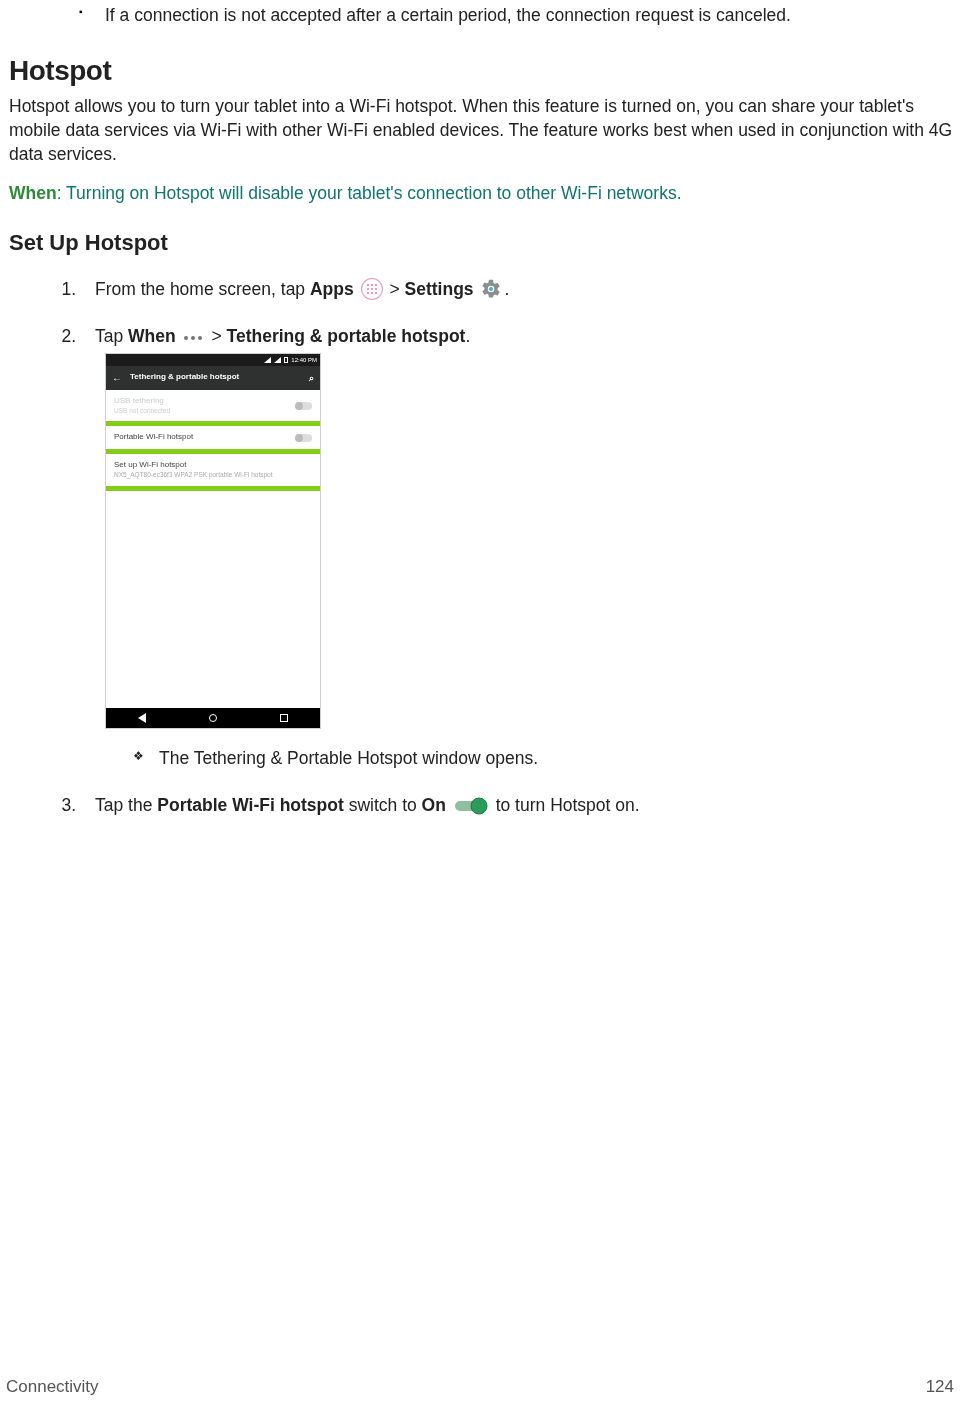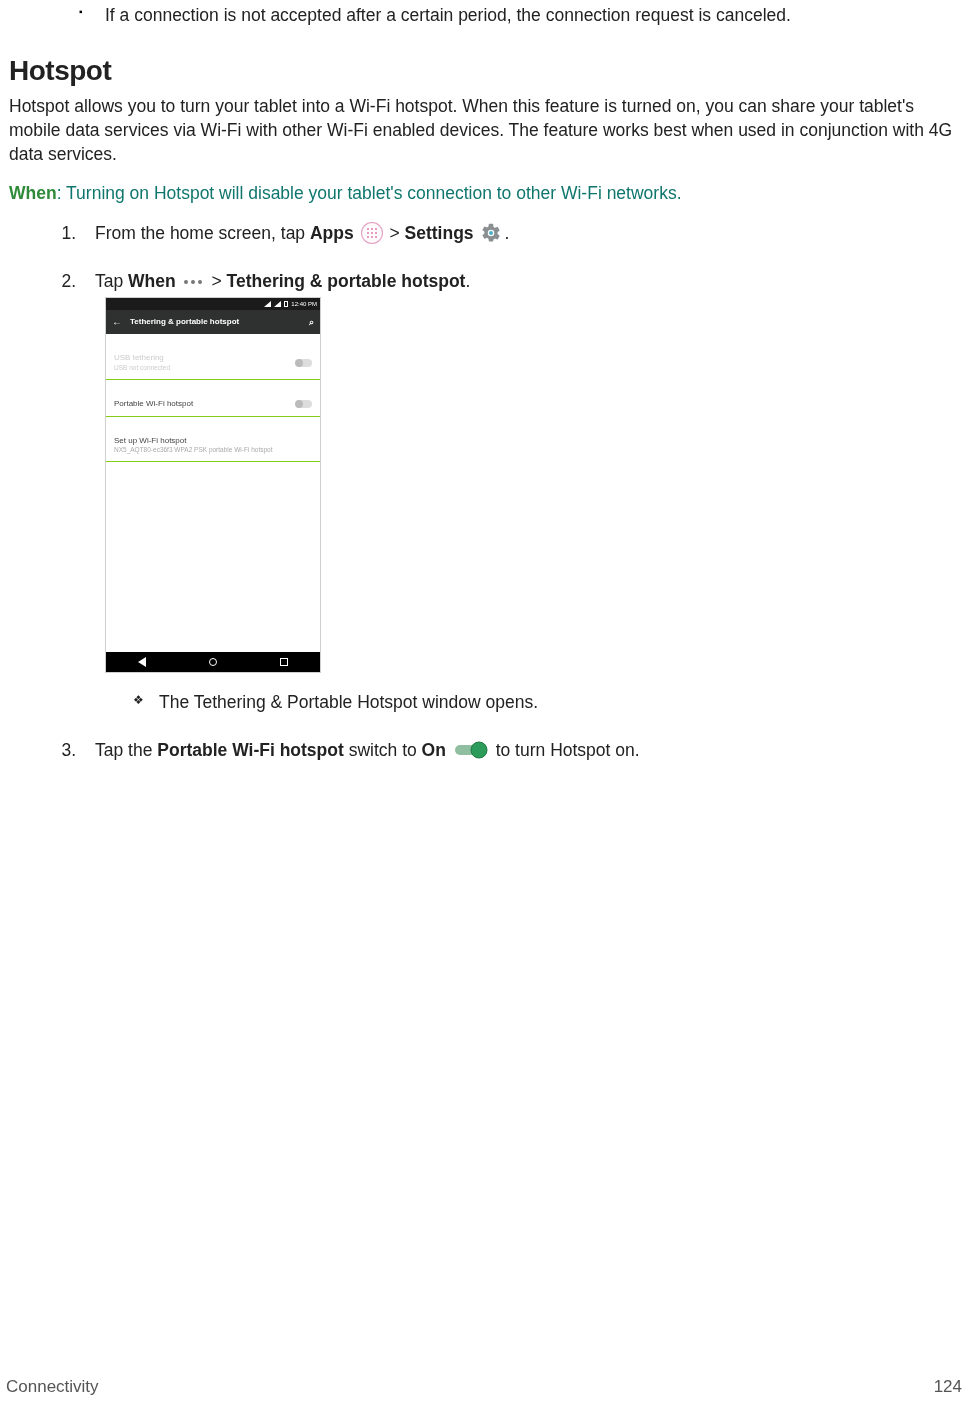--- a/index.html
+++ b/index.html
@@ -152,25 +152,24 @@
     align-items: center;
     padding: 0 6px;
     gap: 8px;
     font-size: 8px;
     font-weight: bold;
   }
   .shot .titlebar .back { font-size: 10px; }
   .shot .titlebar .spacer { flex: 1; }
   .shot .row {
     padding: 6px 8px;
-    border-bottom: 1px solid #84cc16;
+    border-bottom: 5px solid #84cc16;
     display: flex;
     flex-direction: column;
     position: relative;
-    margin-top: 13px;
   }
   .shot .row .t1 { color: #444; font-size: 8px; }
   .shot .row .t2 { color: #aaa; font-size: 6.5px; }
   .shot .row.dim .t1, .shot .row.dim .t2 { color: #ccc; }
   .shot .row .sw {
     position: absolute;
     right: 8px;
     top: 50%;
     transform: translateY(-50%);
     width: 16px; height: 8px;
@@ -206,21 +205,21 @@
     position: absolute;
     left: -4px;
     top: 1px;
     font-size: 12px;
   }
 
   .footer {
     position: absolute;
     bottom: 22px;
     left: 6px;
-    right: 12px;
+    right: 20px;
     display: flex;
     justify-content: space-between;
     font-size: 17px;
     color: #555;
   }
 </style>
 </head>
 <body>
 
 <div class="page">
@@ -233,20 +232,21 @@
 
   <h1 class="hotspot">Hotspot</h1>
 
   <p class="body">Hotspot allows you to turn your tablet into a Wi-Fi hotspot. When this feature is turned on, you can share your tablet's mobile data services via Wi-Fi with other Wi-Fi enabled devices. The feature works best when used in conjunction with 4G data services.</p>
 
 
   <p class="body">
     <span class="note-label">When</span><span class="note-text">: Turning on Hotspot will disable your tablet's connection to other Wi-Fi networks.</span>
   </p>
 
+  <h2 class="subhead">Set Up Hotspot</h2>
 
   <ol class="steps">
     <li>
       <span>From the home screen, tap </span><span class="b">Apps</span>
       <span class="inline-icon apps-icon">
         <span></span><span></span><span></span><span></span><span></span><span></span><span></span><span></span><span></span>
       </span>
       <span> &gt; </span><span class="b">Settings</span>
       <span class="inline-icon gear-icon">
         <svg width="22" height="22" viewBox="0 0 24 24">

